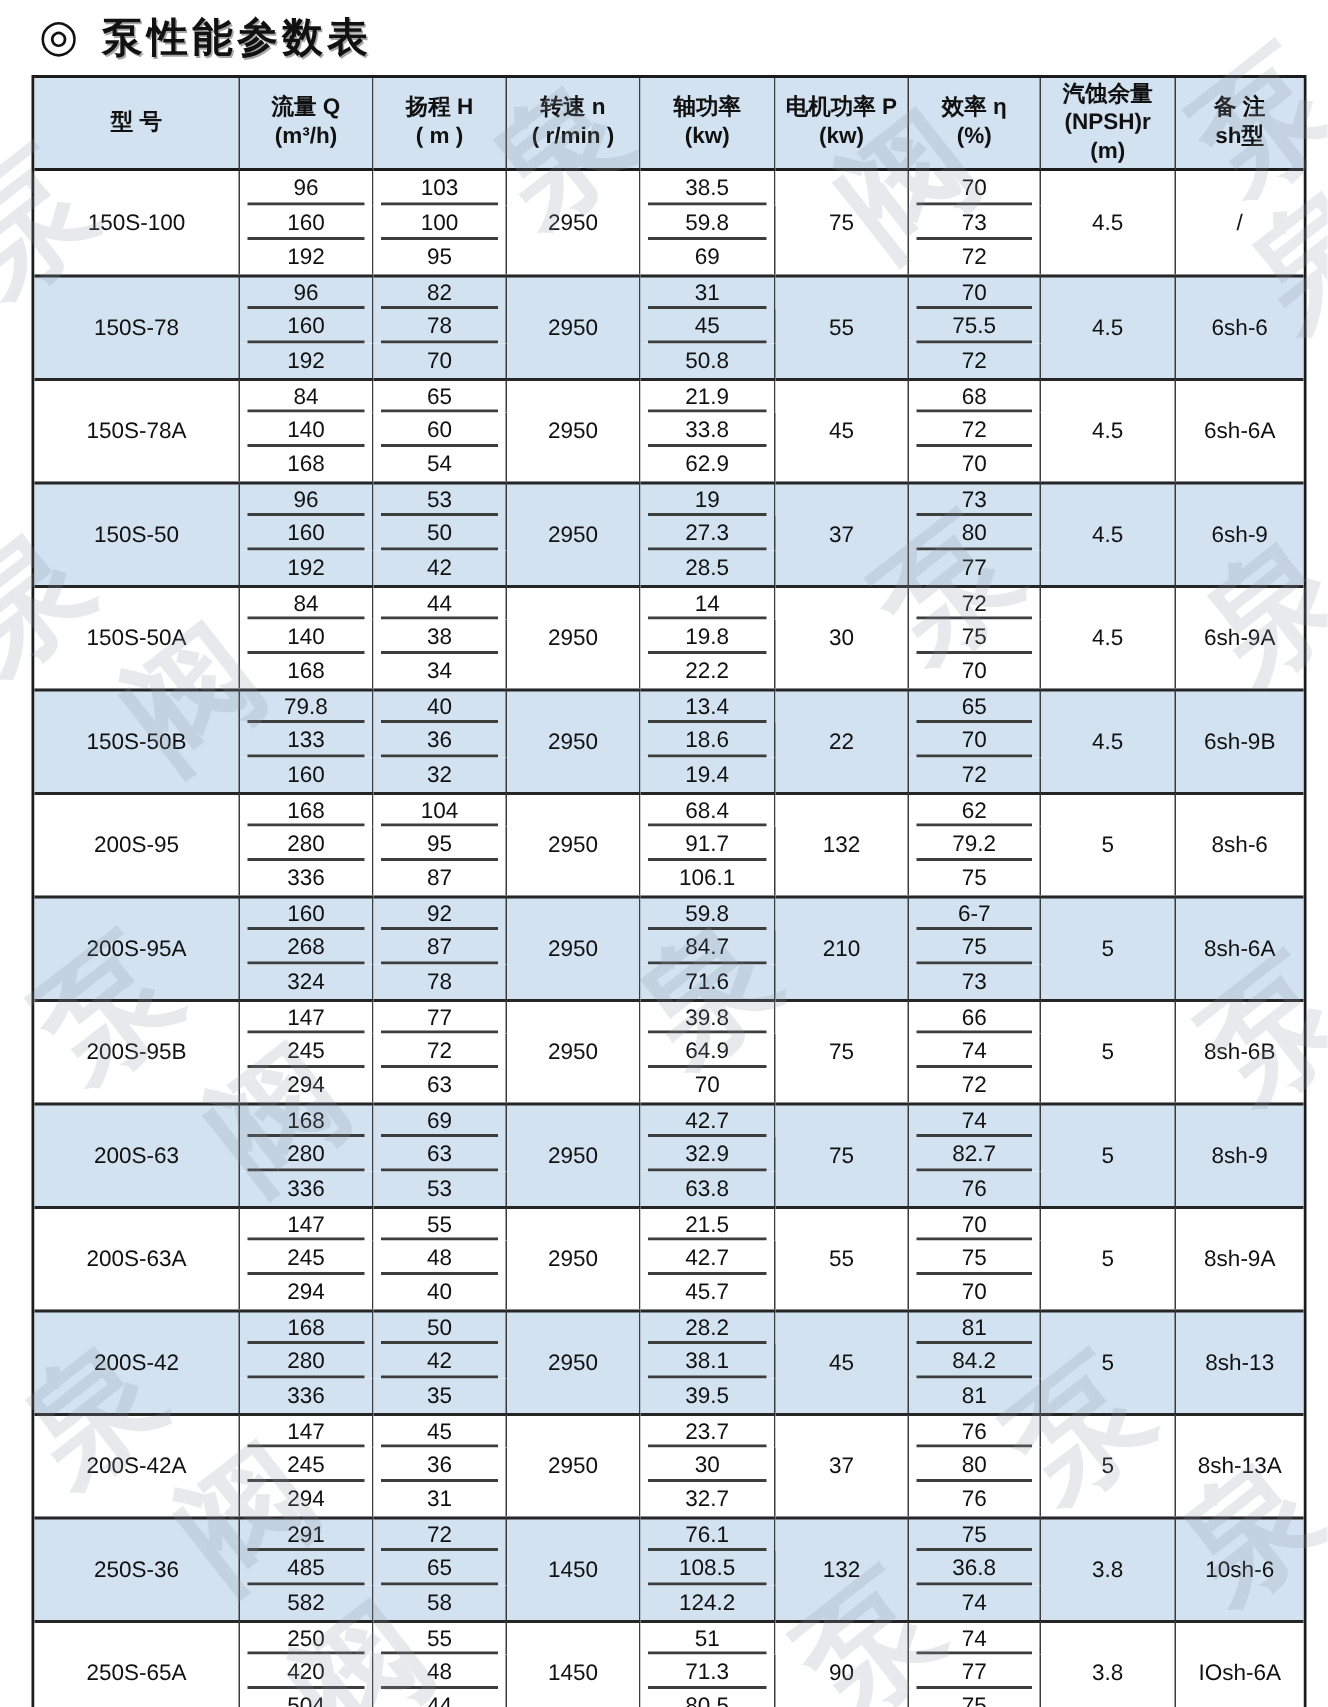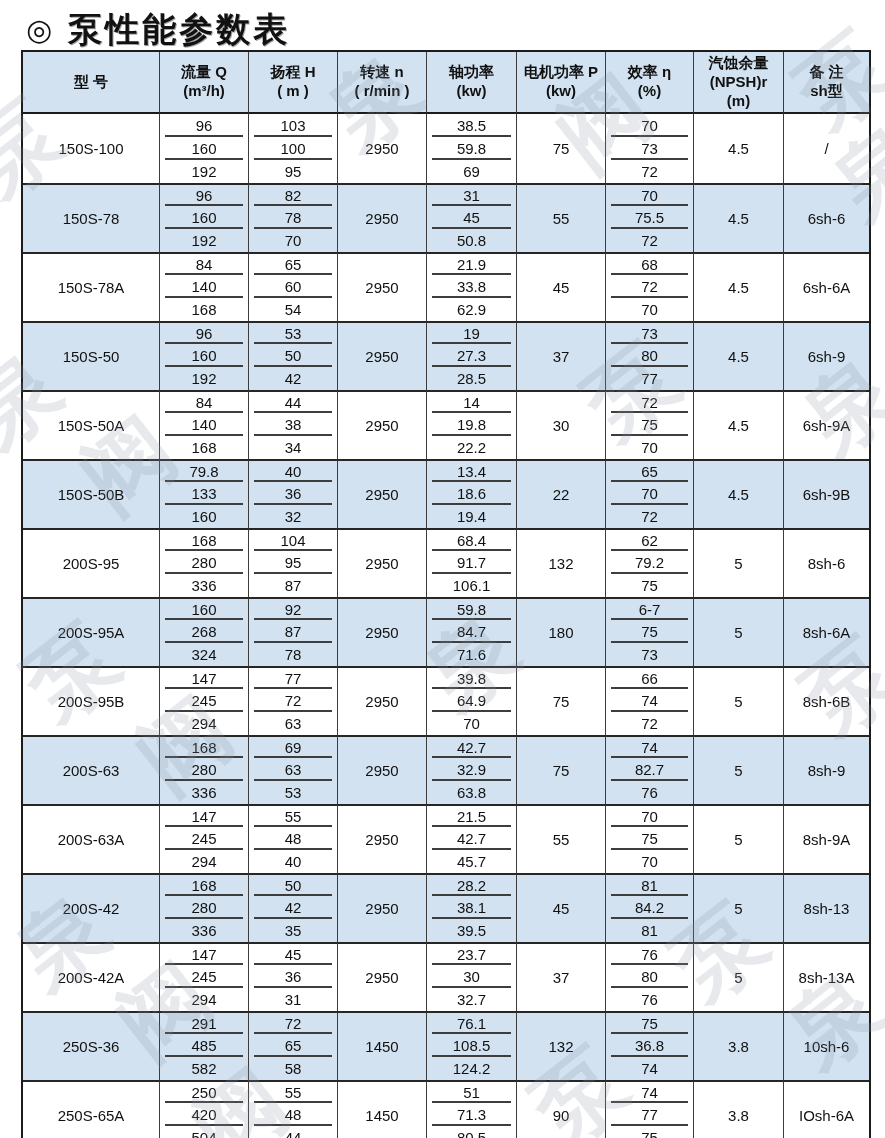--- a/index.html
+++ b/index.html
@@ -7,21 +7,21 @@
     width:885px;height:1138px;position:relative;overflow:hidden;
     background:#ffffff;color:#111;
     font-family:"Liberation Sans","DejaVu Sans",sans-serif;
   }
   
   .page-title{
     position:absolute;top:7px;left:26px;
     display:flex;align-items:center;gap:16px;
   }
   .title-icon{font-size:30px;line-height:1;color:#111;}
-  .title-text{font-size:34px;font-weight:bold;letter-spacing:3px;
+  .title-text{font-size:27px;font-weight:bold;letter-spacing:3px;
     text-shadow:1px 1px 0 rgba(0,0,0,.35);}
   
   table.pump{
     position:absolute;left:21px;top:50px;
     width:847px;table-layout:fixed;
     border-collapse:separate;border-spacing:0;
     border:2px solid #1c1c1c;
   }
   th{
     background:#d2e2f1;
@@ -259,21 +259,21 @@
     <td data-name="head-cell">87</td>
     <td data-name="shaft-power-cell">106.1</td>
     <td data-name="efficiency-cell">75</td>
   </tr>
       <tr data-name="table-row" class="striped group-start">
     <td rowspan="3" data-name="model-cell">200S-95A</td>
     <td class="div" data-name="flow-cell">160</td>
     <td class="div" data-name="head-cell">92</td>
     <td rowspan="3" data-name="speed-cell">2950</td>
     <td class="div" data-name="shaft-power-cell">59.8</td>
-    <td rowspan="3" data-name="motor-power-cell">180</td>
+    <td rowspan="3" data-name="motor-power-cell">210</td>
     <td class="div" data-name="efficiency-cell">6-7</td>
     <td rowspan="3" data-name="npsh-cell">5</td>
     <td rowspan="3" data-name="remark-cell">8sh-6A</td>
   </tr>
       <tr data-name="table-row" class="striped">
     <td class="div" data-name="flow-cell">268</td>
     <td class="div" data-name="head-cell">87</td>
     <td class="div" data-name="shaft-power-cell">84.7</td>
     <td class="div" data-name="efficiency-cell">75</td>
   </tr>

